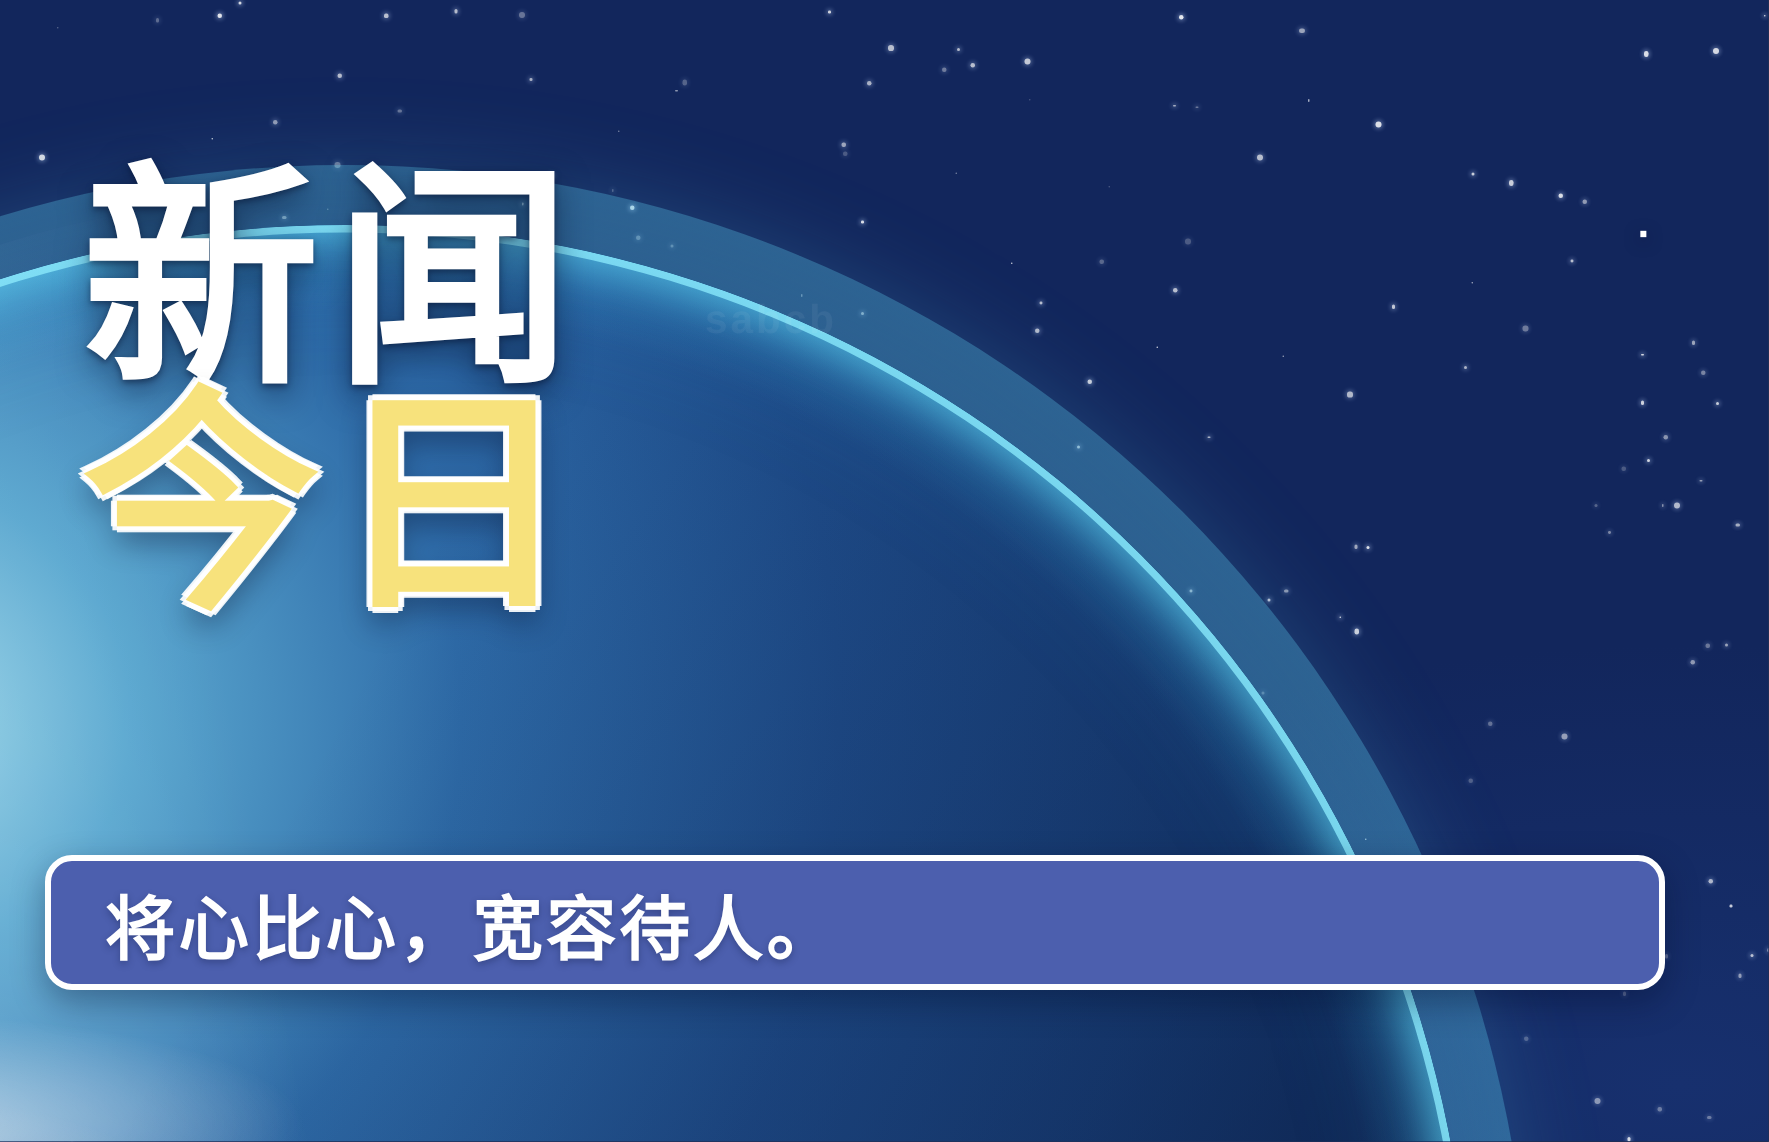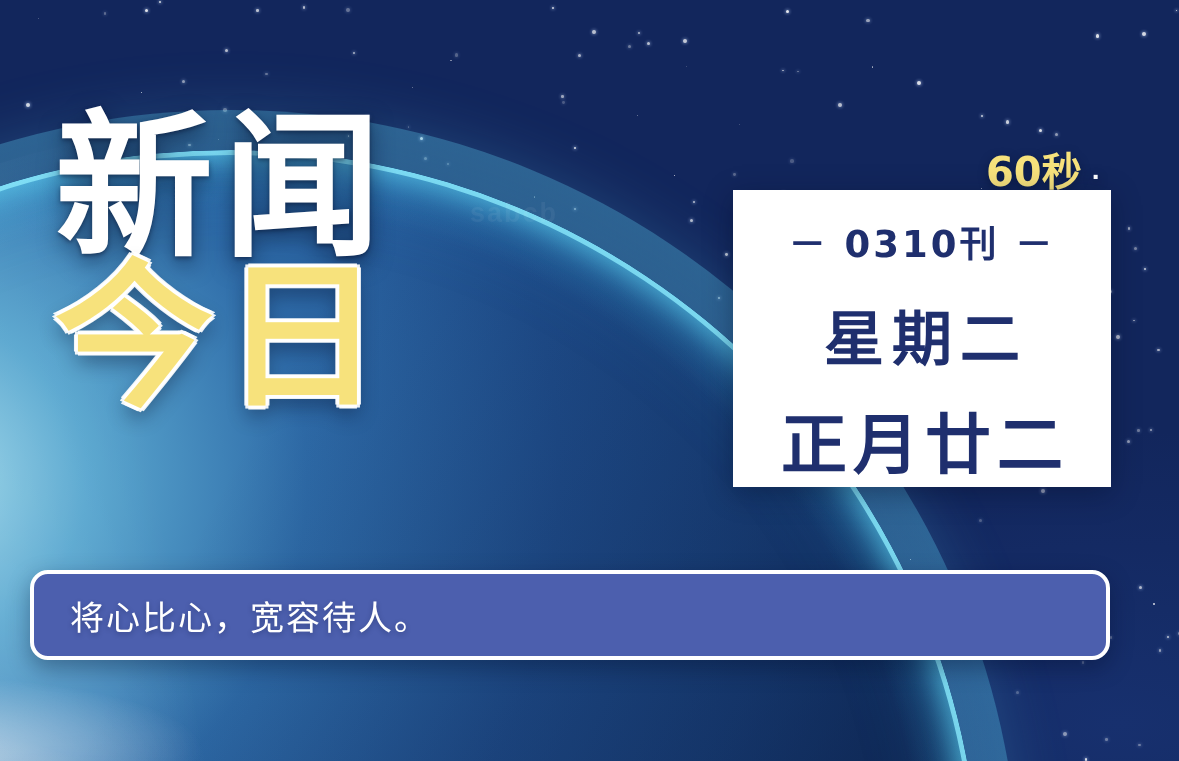--- a/index.html
+++ b/index.html
@@ -211,22 +211,22 @@
     width:1080px;height:90px;
     background:#4c5fae;
     border:4px solid #ffffff;
     border-radius:18px;
     display:flex;align-items:center;
     padding-left:36px;
     box-shadow:0 8px 22px rgba(4,12,40,.35);
   }
   .quote-text{
     color:#ffffff;
-    font-size:34px;
-    font-weight:400;
+    font-size:47px;
+    font-weight:700;
     letter-spacing:2px;
     white-space:nowrap;
     text-shadow:0 2px 5px rgba(16,28,70,.35);
   }
 </style>
 </head>
 <body>
 
 <div class="poster">
 
@@ -457,27 +457,21 @@
 
   <div class="watermark">sabcb</div>
 
   <div class="brand">
     <div class="brand-line brand-bottom">新闻</div>
     <div class="brand-line brand-top">今日</div>
   </div>
 
 
   <div class="tagline">
-    <span class="tagline-60">60秒</span>
     <span class="tagline-dot">·</span>
   </div>
 
-  <div class="info-card">
-    <div class="card-issue">－ 0310刊 －</div>
-    <div class="card-weekday">星期二</div>
-    <div class="card-lunar">正月廿二</div>
-  </div>
 
   <div class="quote-bar">
     <span class="quote-text">将心比心，宽容待人。</span>
   </div>
 
 </div>
 
 </body></html>

